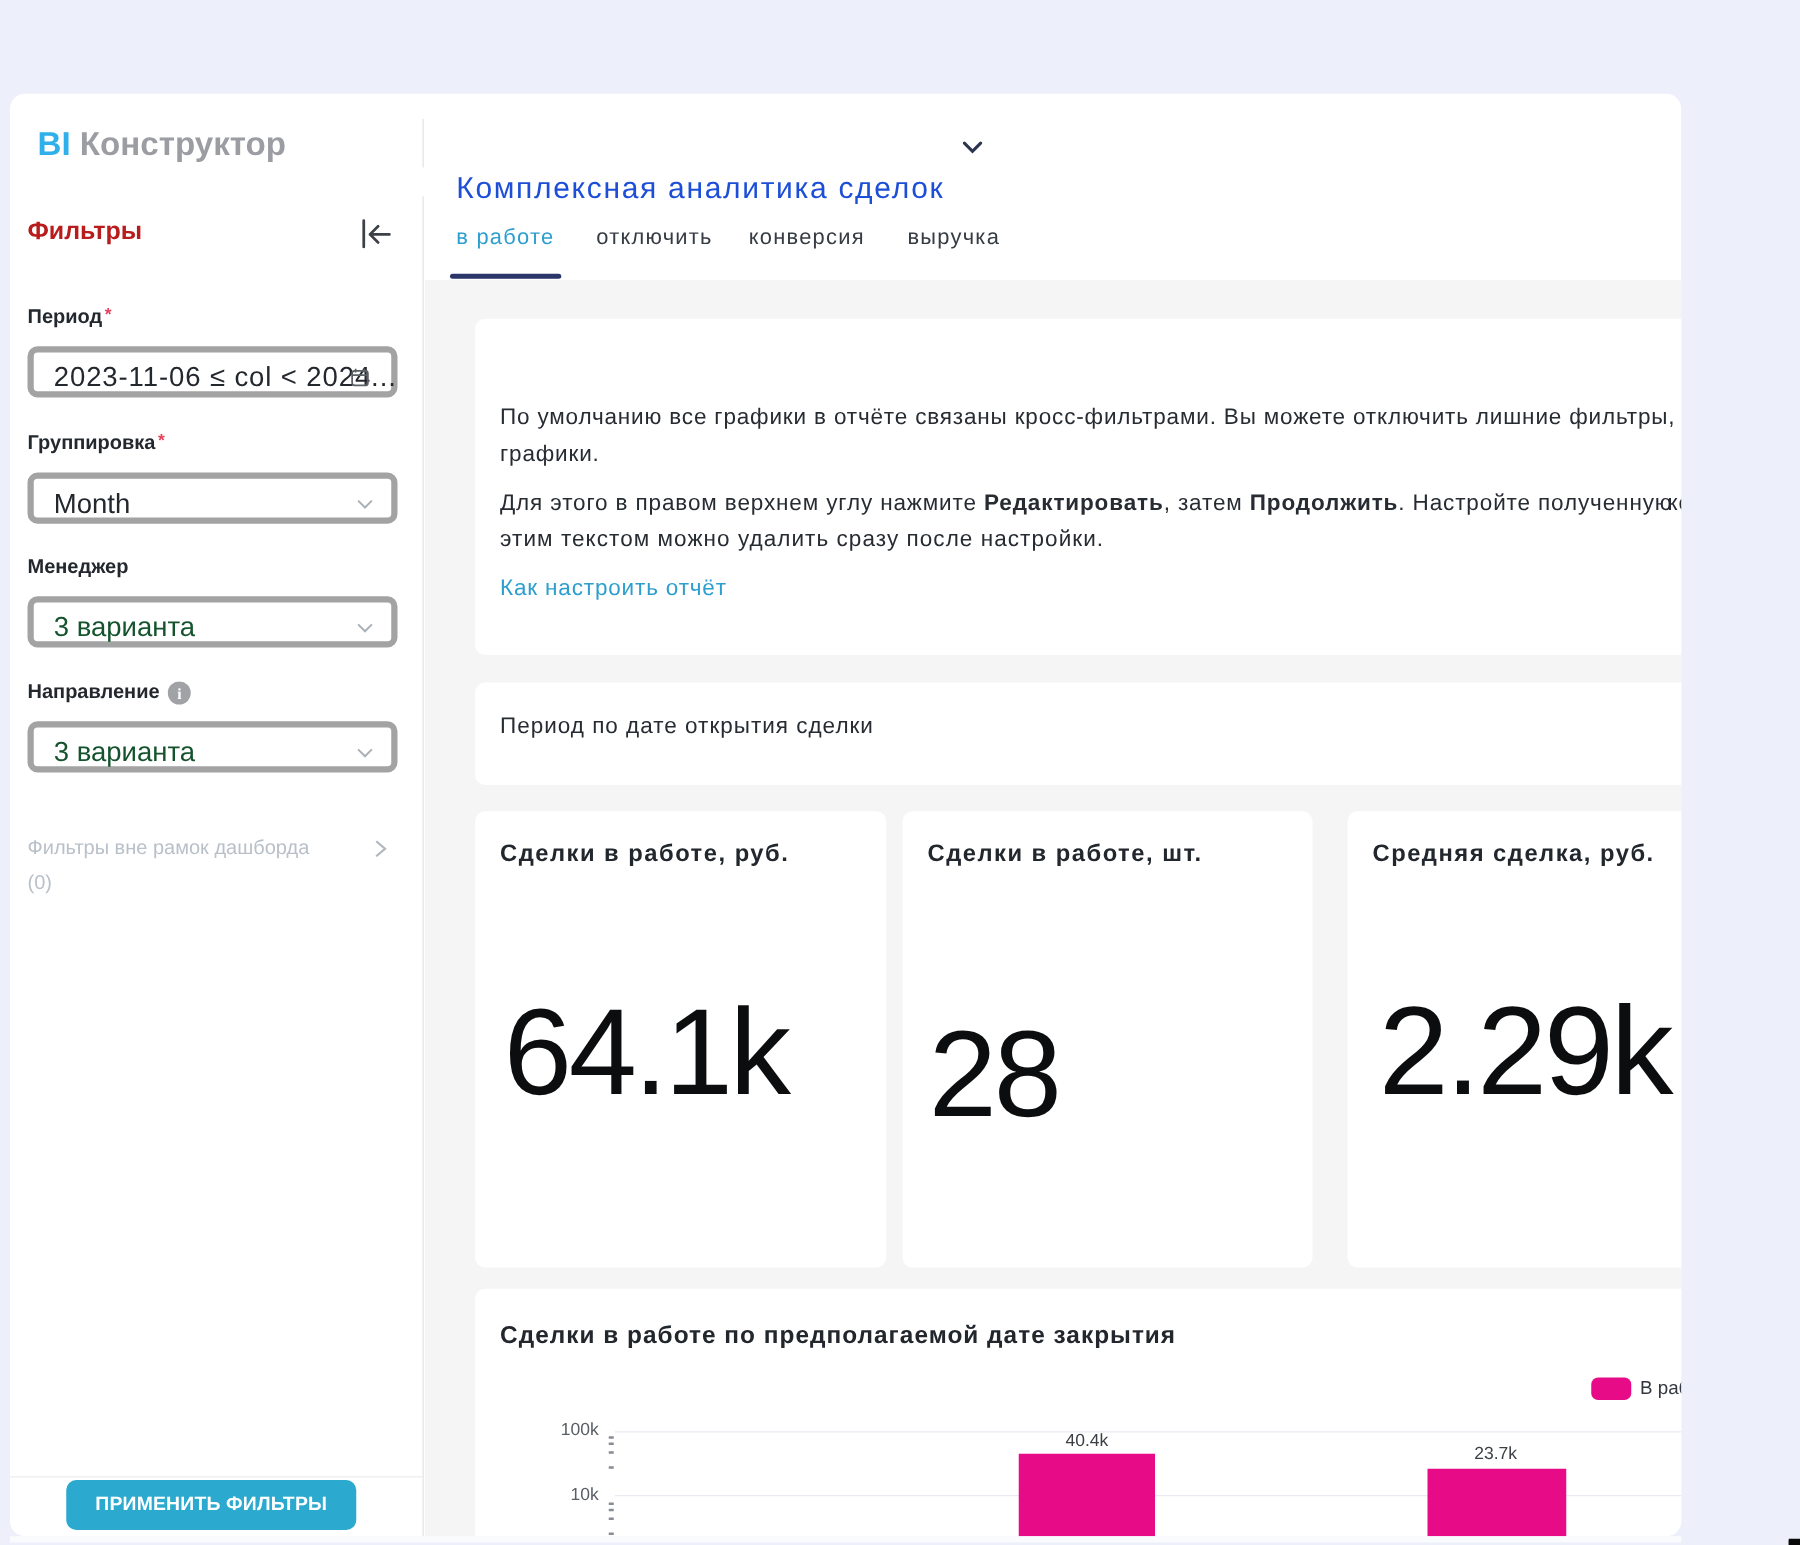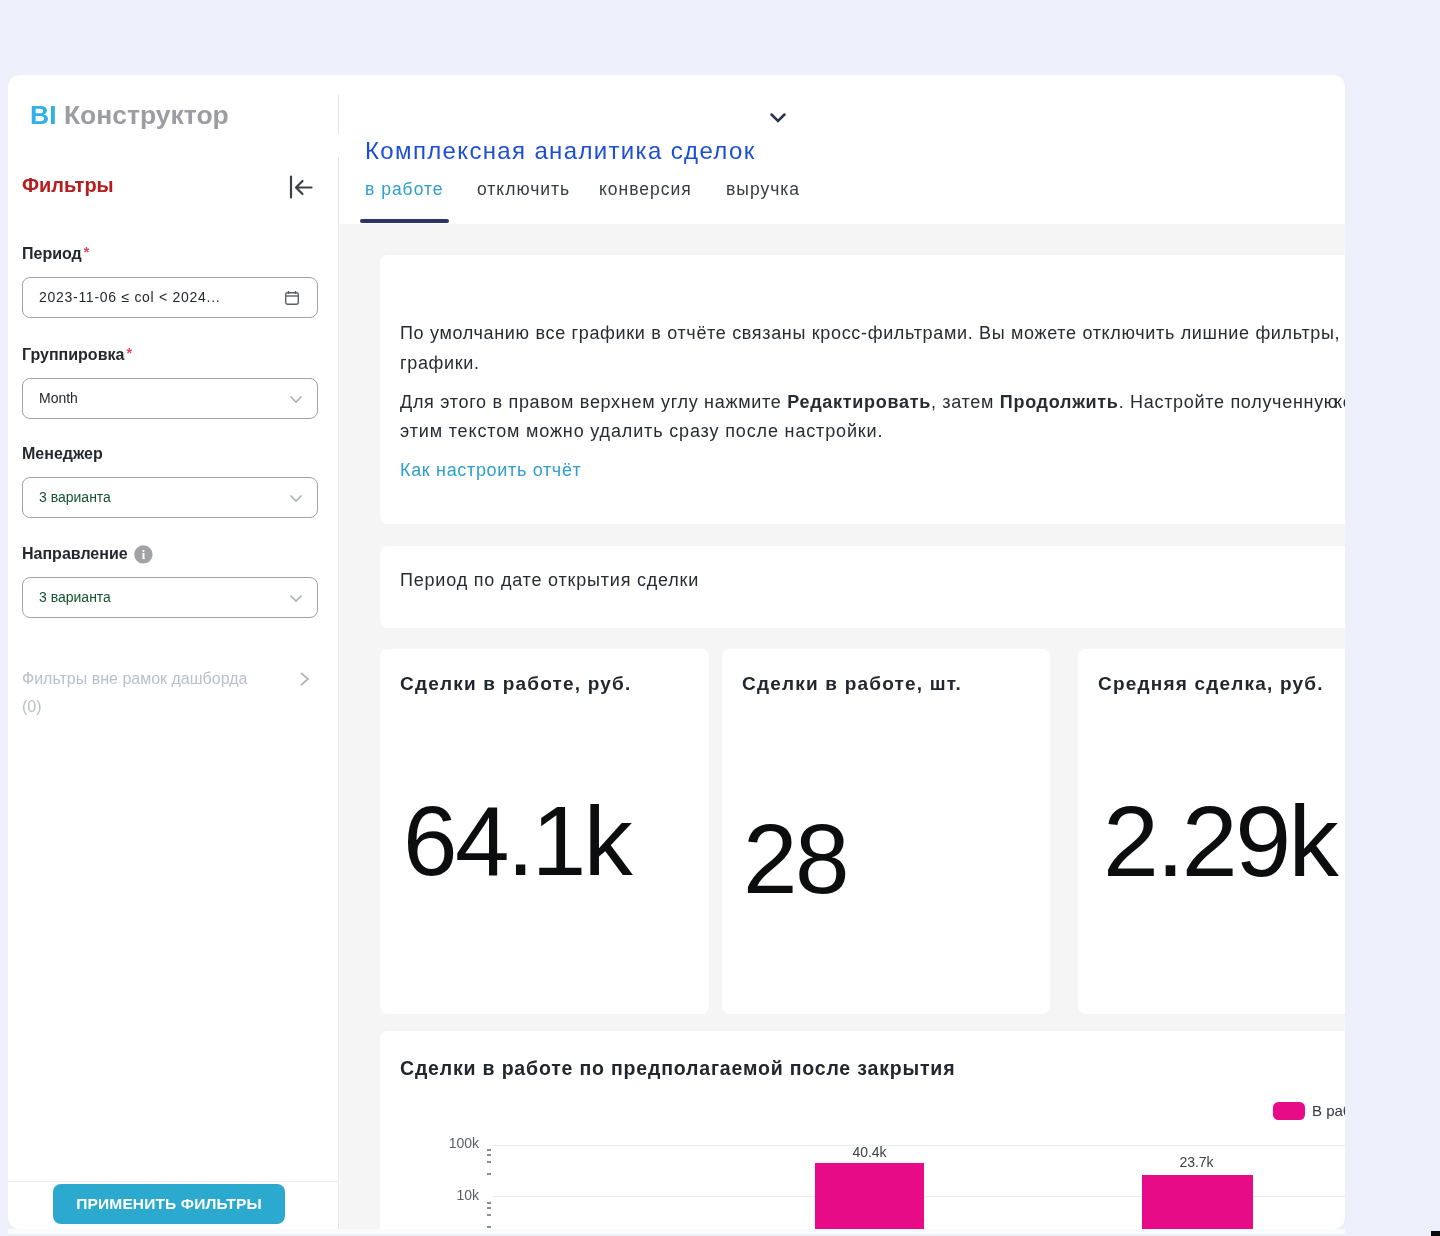--- a/index.html
+++ b/index.html
@@ -10,21 +10,21 @@
 
   
   .sb-line1 { position:absolute; left:330px; top:20px; width:1px; height:39px; background:#e4e4e7; }
   .sb-line2 { position:absolute; left:330px; top:82px; width:1px; height:1072px; background:#e4e4e7; }
   .logo { position:absolute; left:22px; top:25px; font-size:26.5px; font-weight:700; }
   .logo .bi { color:#30b0ea; }
   .logo .rest { color:#9b9da2; }
   .filters-title { position:absolute; left:14px; top:99px; font-size:20px; font-weight:700; color:#b91c1c; }
   .flabel { position:absolute; left:14px; font-size:16px; font-weight:700; color:#23282e; }
   .flabel .ast { color:#e8415c; font-size:14px; position:relative; top:-2px; left:2px; }
-  .finput { position:absolute; left:14px; width:296px; height:41px; border:1px solid #a3a3a3; border-radius:8px; background:#fff; font-size:14px; color:#23282e; line-height:39px; padding-left:16px; white-space:nowrap; }
+  .finput { position:absolute; left:14px; width:296px; height:41px; border:5px solid #a3a3a3; border-radius:8px; background:#fff; font-size:22px; color:#23282e; line-height:39px; padding-left:16px; white-space:nowrap; }
   .finput.ph { color:#14532d; }
   .sel-chev { position:absolute; right:14px; top:13px; }
   .outside { position:absolute; left:14px; top:590px; width:290px; font-size:16px; color:#b9c0c9; line-height:28px; }
   .sb-footer-line { position:absolute; left:0; top:1106px; width:331px; height:1px; background:#ededf0; }
   .apply-btn { position:absolute; left:45px; top:1109px; width:232px; height:40px; background:#2ba9ce; border-radius:8px; color:#ffffff; font-size:15.5px; font-weight:700; text-align:center; line-height:40px; letter-spacing:0.15px; }
 
   
   .main-title { position:absolute; left:357px; top:26px; font-size:24px; letter-spacing:1.35px; color:#1d4ed8;margin-top:36px; }
   .tab { position:absolute; top:104px; font-size:17.5px; letter-spacing:1px; color:#363c44; }
   .tab.active { color:#2d9fce; }
@@ -142,21 +142,21 @@
     <div class="card metric-card" style="left:714px; width:328px;">
       <div class="m-title">Сделки в работе, шт.</div>
       <div class="m-num" style="left:21px; top:143px;margin-top:18px;">28</div>
     </div>
     <div class="card metric-card" style="left:1070px; width:329px;">
       <div class="m-title">Средняя сделка, руб.</div>
       <div class="m-num" style="left:25px; top:142.5px; font-size:100.5px;">2.29k</div>
     </div>
 
     <div class="card chart-card">
-      <div class="c-title">Сделки в работе по предполагаемой после закрытия</div>
+      <div class="c-title">Сделки в работе по предполагаемой дате закрытия</div>
       <div class="legend-swatch"></div>
       <div class="legend-text">В работе</div>
 
       <div class="ylab" style="left:39px; top:104px;">100k</div>
       <div class="ylab" style="left:39px; top:156px;">10k</div>
 
       <div class="grid" style="left:112px; top:114px; width:932px;"></div>
       <div class="grid" style="left:112px; top:165px; width:932px;"></div>
 
       <div class="tick" style="left:107px; top:118px;"></div>

